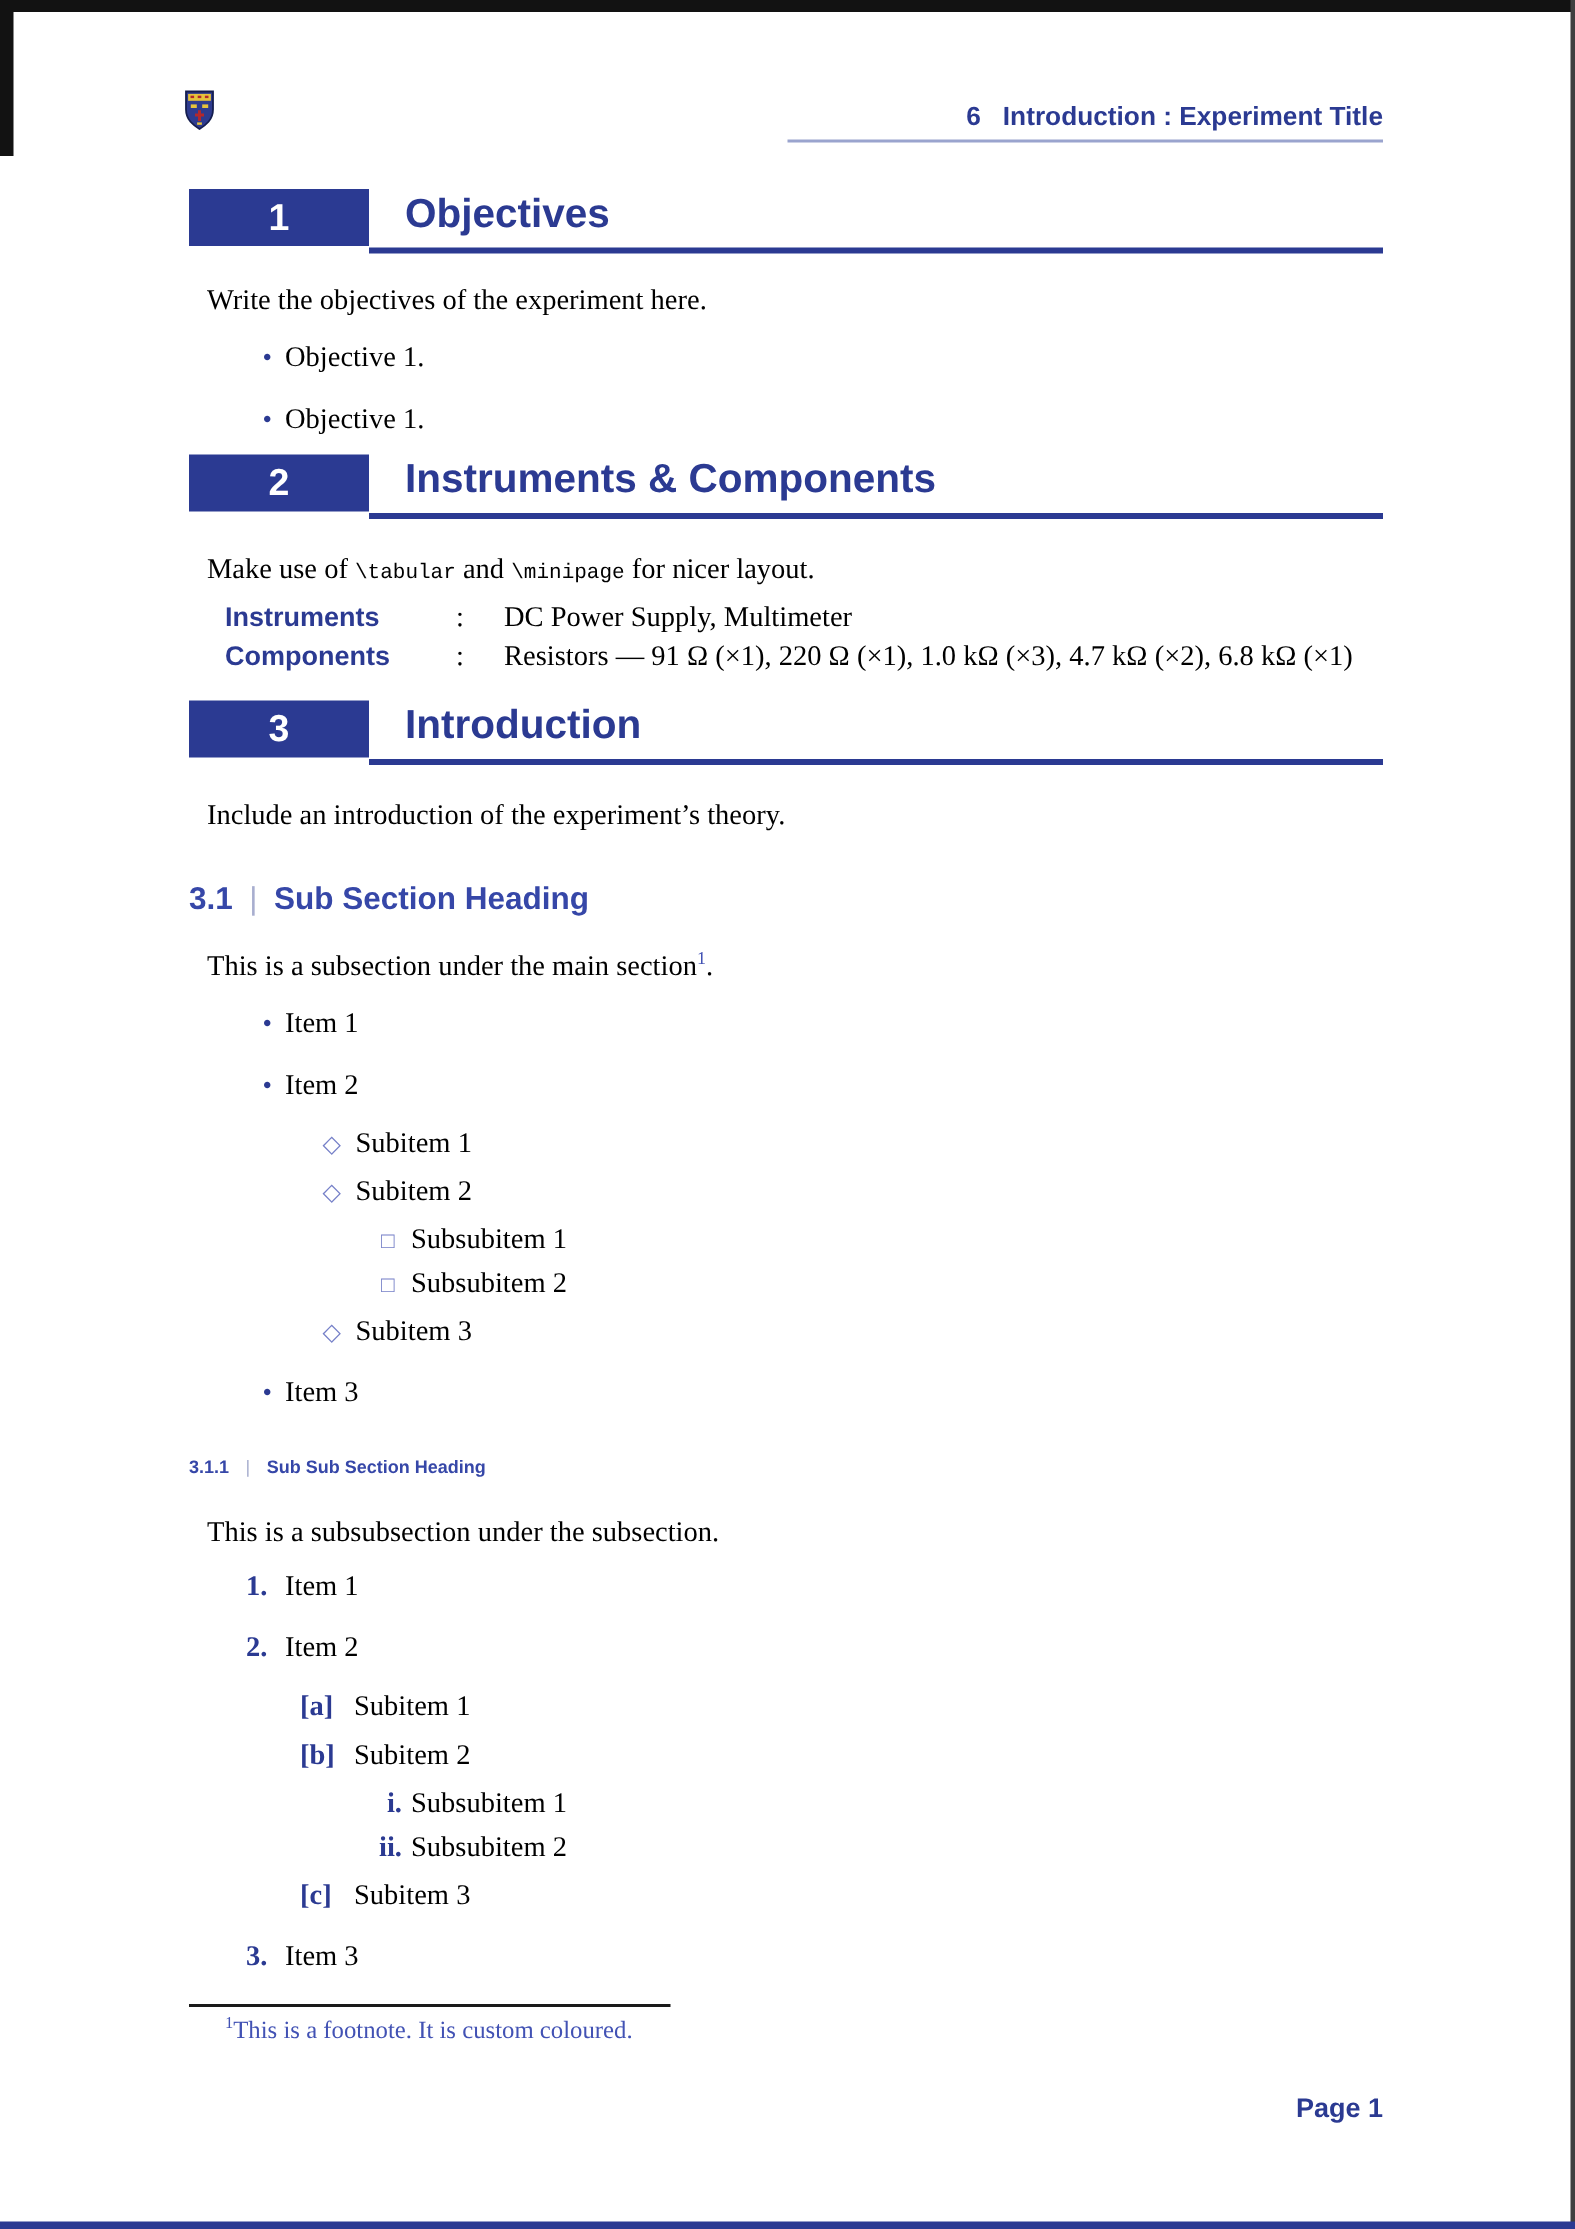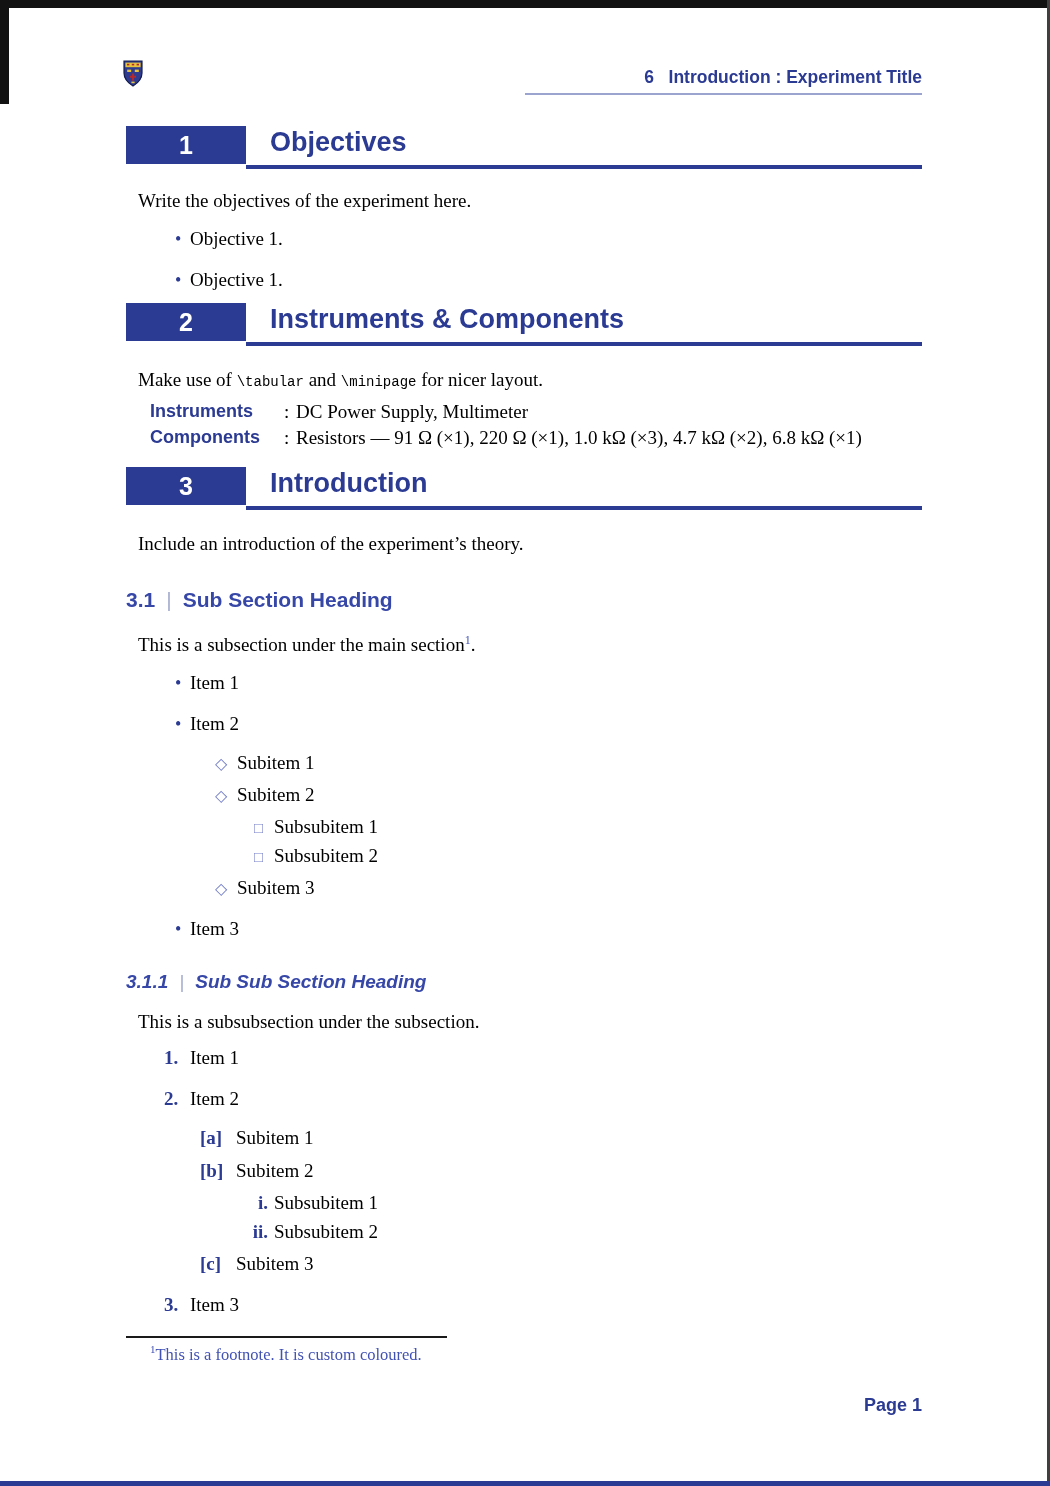--- a/index.html
+++ b/index.html
@@ -42,30 +42,30 @@
   .li2 .mk{margin-left:77px;width:22px;color:var(--marker-light-blue);font-size:16px;}
   .li3 .mk{margin-left:116px;width:20px;color:var(--marker-light-blue);font-size:15px;}
 
   
   .en .mk{font-weight:bold;color:var(--primary-blue);}
   .en1 .mk{margin-left:26px;width:26px;}
   .en2 .mk{margin-left:62px;width:36px;}
   .en3 .mk{margin-left:104px;width:26px;text-align:right;margin-right:6px;}
 
   
-  .tbl-row{display:flex;align-items:center;}
+  .tbl-row{display:flex;align-items:center;gap:20px;}
   .tbl-label{margin-left:12px;flex:0 0 134px;font:bold 18px "Liberation Sans",sans-serif;color:var(--primary-blue);}
   .tbl-colon{flex:0 0 12px;}
   .tbl-value{flex:1;}
 
   
   .subsec{position:absolute;left:126px;display:flex;align-items:baseline;color:var(--subsection-blue);font-family:"Liberation Sans",sans-serif;font-weight:bold;}
   .subsec .sep{color:#A8AECF;font-weight:normal;padding:0 11px;}
   .subsec.lvl2{font-size:21px;align-items:flex-end;}
-  .subsec.lvl3{font-size:19px;font-style:italic;}
+  .subsec.lvl3{font-size:12px;}
 
   sup.fnmark{color:var(--footnote-blue);font-size:12px;vertical-align:super;line-height:0;}
 
   
   .fn-rule{position:absolute;left:126px;top:1336px;width:321px;height:2px;background:#1a1a1a;}
   .footnote{position:absolute;left:150px;top:1343px;font-size:16.5px;color:var(--footnote-blue);}
   .footnote sup{font-size:11px;}
 
   .page-label{position:absolute;right:128px;top:1395px;font:bold 18px "Liberation Sans",sans-serif;color:var(--primary-blue);}
 </style>

